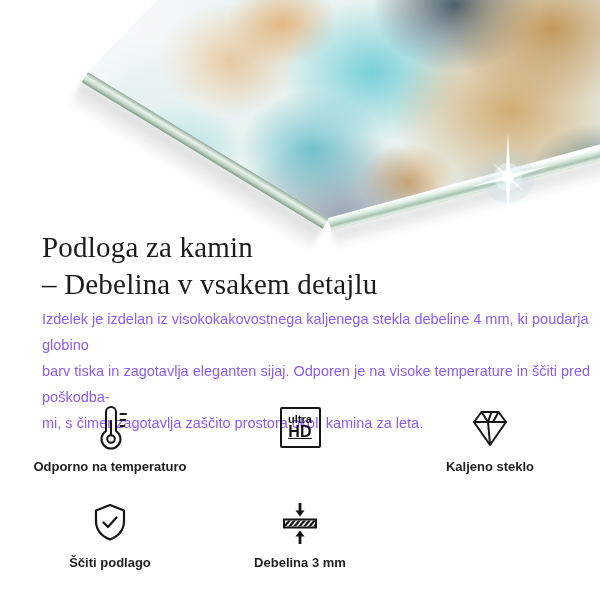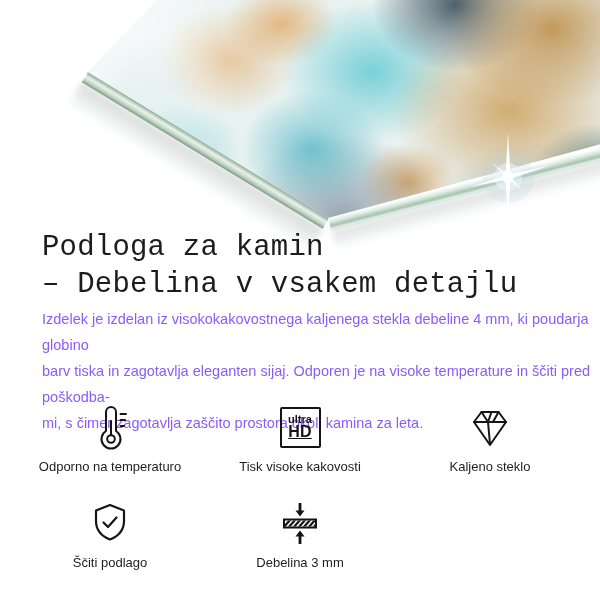--- a/index.html
+++ b/index.html
@@ -37,31 +37,31 @@
       radial-gradient(150px 120px at 57% 90%,rgba(126,142,158,0.75),rgba(126,142,158,0) 70%),
       radial-gradient(100px 80px at 38% 25%,rgba(228,178,118,0.70),rgba(228,178,118,0) 70%),
       radial-gradient(80px 60px at 47% 10%,rgba(224,164,94,0.75),rgba(224,164,94,0) 70%),
       radial-gradient(90px 70px at 30% 62%,rgba(148,214,220,0.80),rgba(148,214,220,0) 70%),
       radial-gradient(120px 90px at 20% 40%,rgba(198,224,224,0.90),rgba(198,224,224,0) 70%),
       radial-gradient(70px 55px at 68% 76%,rgba(214,152,76,0.80),rgba(214,152,76,0) 70%),
       radial-gradient(130px 100px at 88% 88%,rgba(156,176,188,0.80),rgba(156,176,188,0) 70%);}
   .sparkle{position:absolute;left:458px;top:127px;width:100px;height:100px;}
   
   .title{position:absolute;left:42px;top:229px;margin:0;font-weight:400;
-    font-family:Liberation Mono, monospace;
+    font-family:Liberation Serif, serif;
     font-size:29px;line-height:37px;color:#1c1c1c;letter-spacing:0.2px;}
   .title span{display:block;}
   .desc{position:absolute;left:42px;top:306px;width:552px;margin:0;
     font-size:14.5px;line-height:26px;color:#8b5cf6;white-space:pre-line;}
   
   .features{position:absolute;left:15px;top:402px;width:570px;display:grid;
     grid-template-columns:repeat(3,190px);row-gap:24px;}
   .feature{display:flex;flex-direction:column;align-items:center;}
   .icon-wrap{height:50px;display:flex;align-items:center;justify-content:center;}
-  .feature-label{margin-top:7px;font-size:13px;color:#1f1f1f;}
+  .feature-label{margin-top:7px;font-size:13px;color:#1f1f1f;font-weight:bold;}
   .uhd-box{width:37px;height:37px;border:2.5px solid #141414;border-radius:2px;
     display:flex;flex-direction:column;align-items:center;justify-content:center;}
   .uhd-top{font-size:11px;font-weight:700;line-height:10px;color:#141414;}
   .uhd-bottom{font-size:16px;font-weight:800;line-height:16px;color:#141414;letter-spacing:0.3px;text-decoration:underline;}
   svg .stroked{fill:none;stroke:#161616;stroke-width:2;stroke-linecap:round;stroke-linejoin:round;}
 </style>
 </head>
 <body>
 
 <div class="canvas">
@@ -108,21 +108,20 @@
       <div class="feature-label">Odporno na temperaturo</div>
     </div>
 
     <div class="feature">
       <div class="icon-wrap">
         <div class="uhd-box">
           <div class="uhd-top">ultra</div>
           <div class="uhd-bottom">HD</div>
         </div>
       </div>
-      <div class="feature-label">Tisk visoke kakovosti</div>
     </div>
 
     <div class="feature">
       <div class="icon-wrap">
         <svg width="46" height="46" viewBox="0 0 46 46">
           <path class="stroked" d="M23,41 L7,18 L14.5,8 H31.5 L39,18 Z"></path>
           <path class="stroked" d="M7,18 H39"></path>
           <path class="stroked" d="M14.5,8 L21,18 L24.5,8"></path>
           <path class="stroked" d="M31.5,8 L26,18"></path>
           <path class="stroked" d="M21,18 L23,40"></path>

